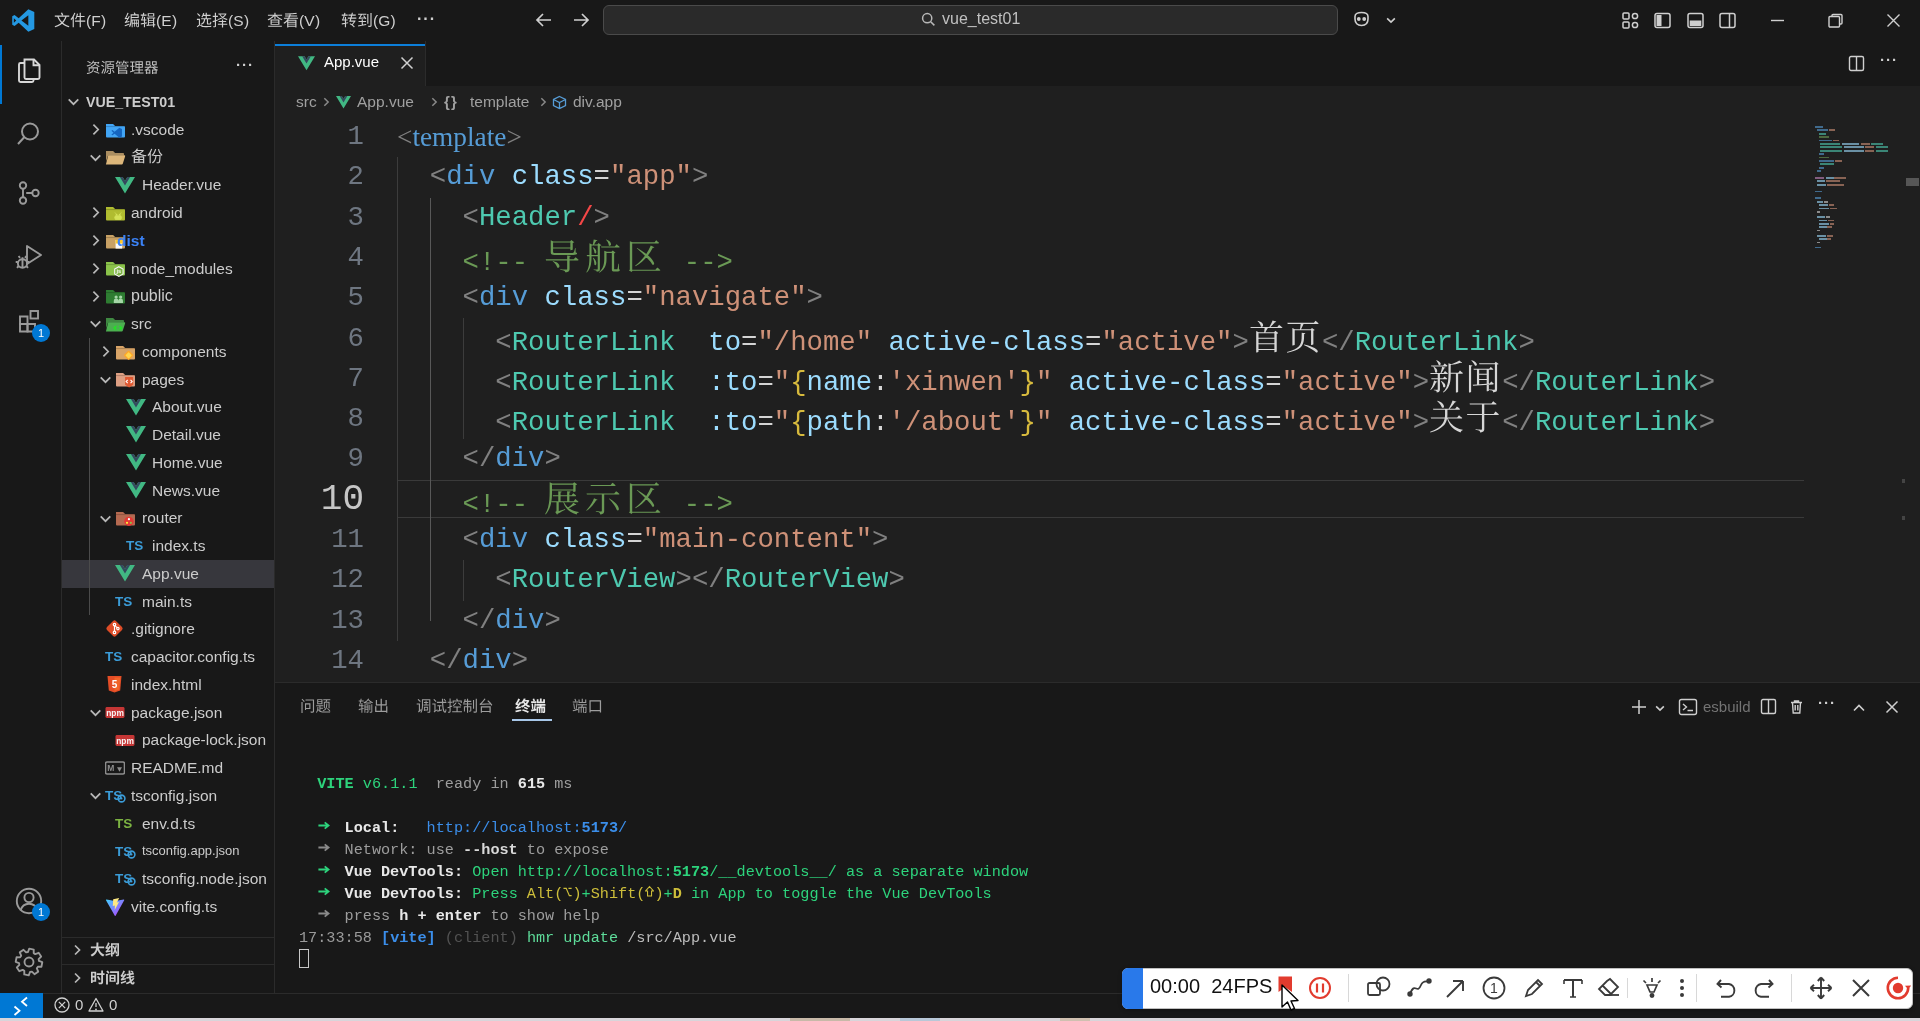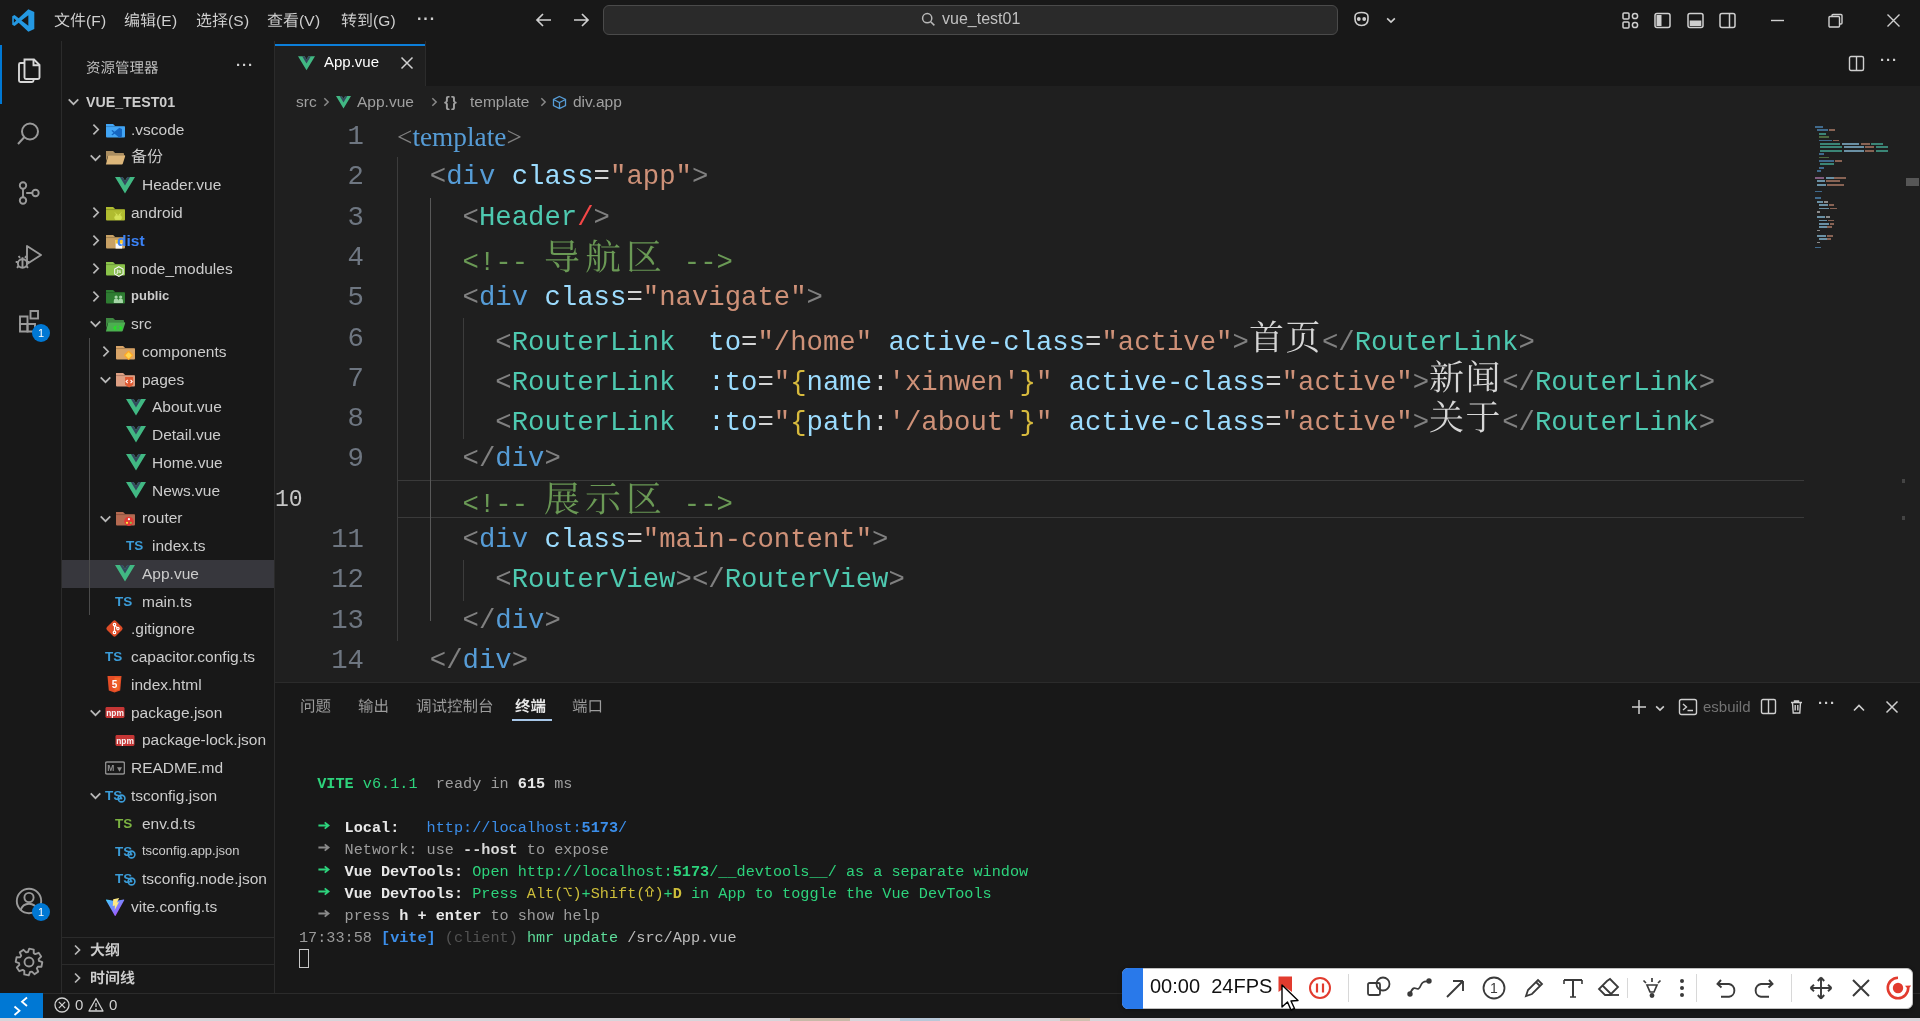--- a/index.html
+++ b/index.html
@@ -270,21 +270,21 @@
     </svg>
     <svg style="position:absolute;left:105px;top:287.225px" width="21" height="18" viewBox="0 0 20.8 17">
       <path fill="#2e7d32" d="M1 2.5 H8 L10 4.5 H19 A0.8 0.8 0 0 1 19.8 5.3 V15 A0.9 0.9 0 0 1 18.9 15.9 H1.9 A0.9 0.9 0 0 1 1 15 Z"></path>
       <path fill="#00000033" d="M1 4.6 H19.8 V5.6 H1 Z"></path>
       <g fill="#a5d6a7">
         <circle cx="11" cy="9.5" r="1.6"></circle>
         <circle cx="15.5" cy="9.5" r="1.6"></circle>
         <path d="M8.7 15.5 V13.3 A2.3 2.3 0 0 1 13.3 13.3 V15.5 Z M13.2 15.5 V13.3 A2.3 2.3 0 0 1 17.8 13.3 V15.5 Z"></path>
       </g>
     </svg>
-    <div style="position:absolute;left:131px;top:285.2px;height:22px;line-height:22px;color:#cccccc;font-size:13px;font-weight:bold">public</div>
+    <div style="position:absolute;left:131px;top:285.2px;height:22px;line-height:22px;color:#cccccc;font-size:16px;font-weight:normal">public</div>
     <svg style="position:absolute;left:88px;top:316.475px" width="15" height="15" viewBox="0 0 15 15">
       <path fill="none" stroke="#b8b8b8" stroke-width="1.7" d="M2.6999999999999997,5.3999999999999995 L7.5,10.200000000000001 L12.299999999999999,5.3999999999999995"></path>
     </svg>
     <svg style="position:absolute;left:105px;top:314.975px" width="21" height="18" viewBox="0 0 20.8 17">
       <path fill="#4caf50" opacity="0.75" d="M1 2.5 H8 L10 4.5 H18 A0.8 0.8 0 0 1 18.8 5.3 V7 H3 L1 13 Z"></path>
       <path fill="#4caf50" d="M3.2 6.8 H19.2 A0.8 0.8 0 0 1 19.9 7.9 L17.6 15.2 A1 1 0 0 1 16.6 15.9 H0.9 Z"></path>
       <g stroke="#1de91f" stroke-width="1.3" fill="none">
         <path d="M11.2 10.5 L9 12.5 L11.2 14.5 M14.3 10.5 L16.5 12.5 L14.3 14.5"></path>
       </g>
     </svg>
@@ -528,21 +528,21 @@
         <use href="#gs65b0" transform="translate(0,880) scale(1,-1)"></use>
         <use href="#gs95fb" transform="translate(1042,880) scale(1,-1)"></use>
       </svg><span style="color:#808080">&lt;/</span><span style="color:#4ec9b0">RouterLink</span><span style="color:#808080">&gt;</span></div>
     <div style="position:absolute;left:275px;top:399.1px;width:89px;height:40.3px;line-height:40.3px;text-align:right;color:#6e7681;font-family:'Liberation Mono',monospace;font-size:27.3px">8</div>
     <div style="position:absolute;left:397px;top:399.1px;height:40.3px;line-height:40.3px;white-space:pre;font-family:'Liberation Mono',monospace;font-size:27.3px;letter-spacing:0px"><span style="color:#d4d4d4">&nbsp;&nbsp;&nbsp;&nbsp;&nbsp;&nbsp;</span><span style="color:#808080">&lt;</span><span style="color:#4ec9b0">RouterLink</span><span style="color:#d4d4d4">&nbsp;&nbsp;</span><span style="color:#9cdcfe">:to</span><span style="color:#d4d4d4">=</span><span style="color:#ce9178">"</span><span style="color:#d7ba3d">{</span><span style="color:#9cdcfe">path</span><span style="color:#d4d4d4">:</span><span style="color:#ce9178">'/about'</span><span style="color:#d7ba3d">}</span><span style="color:#ce9178">"</span><span style="color:#d4d4d4">&nbsp;</span><span style="color:#9cdcfe">active-class</span><span style="color:#d4d4d4">=</span><span style="color:#ce9178">"active"</span><span style="color:#808080">&gt;</span><svg width="73.0" height="35" viewBox="0 0 2085 1000" style="vertical-align:-4.20px;fill:#d6d6d6">
         <use href="#gs5173" transform="translate(0,880) scale(1,-1)"></use>
         <use href="#gs4e8e" transform="translate(1042,880) scale(1,-1)"></use>
       </svg><span style="color:#808080">&lt;/</span><span style="color:#4ec9b0">RouterLink</span><span style="color:#808080">&gt;</span></div>
     <div style="position:absolute;left:275px;top:439.4px;width:89px;height:40.3px;line-height:40.3px;text-align:right;color:#6e7681;font-family:'Liberation Mono',monospace;font-size:27.3px">9</div>
     <div style="position:absolute;left:397px;top:439.4px;height:40.3px;line-height:40.3px;white-space:pre;font-family:'Liberation Mono',monospace;font-size:27.3px;letter-spacing:0px"><span style="color:#d4d4d4">&nbsp;&nbsp;&nbsp;&nbsp;</span><span style="color:#808080">&lt;/</span><span style="color:#569cd6">div</span><span style="color:#808080">&gt;</span></div>
-    <div style="position:absolute;left:275px;top:479.7px;width:89px;height:40.3px;line-height:40.3px;color:#c6c6c6;font-family:'Liberation Mono',monospace;font-size:23px">10</div>
+    <div style="position:absolute;left:275px;top:479.7px;width:89px;height:40.3px;line-height:40.3px;text-align:right;color:#c6c6c6;font-family:'Liberation Mono',monospace;font-size:36px">10</div>
     <div style="position:absolute;left:397px;top:479.7px;height:40.3px;line-height:40.3px;white-space:pre;font-family:'Liberation Mono',monospace;font-size:27.3px;letter-spacing:0px"><span style="color:#d4d4d4">&nbsp;&nbsp;&nbsp;&nbsp;</span><span style="color:#6a9955">&lt;!--&nbsp;</span><svg width="123.0" height="36" viewBox="0 0 3416 1000" style="vertical-align:-4.32px;fill:#6a9955">
         <use href="#gs5c55" transform="translate(0,880) scale(1,-1)"></use>
         <use href="#gs793a" transform="translate(1138,880) scale(1,-1)"></use>
         <use href="#gs533a" transform="translate(2277,880) scale(1,-1)"></use>
       </svg><span style="color:#6a9955">&nbsp;--&gt;</span></div>
     <div style="position:absolute;left:275px;top:520.0px;width:89px;height:40.3px;line-height:40.3px;text-align:right;color:#6e7681;font-family:'Liberation Mono',monospace;font-size:27.3px">11</div>
     <div style="position:absolute;left:397px;top:520.0px;height:40.3px;line-height:40.3px;white-space:pre;font-family:'Liberation Mono',monospace;font-size:27.3px;letter-spacing:0px"><span style="color:#d4d4d4">&nbsp;&nbsp;&nbsp;&nbsp;</span><span style="color:#808080">&lt;</span><span style="color:#569cd6">div</span><span style="color:#d4d4d4">&nbsp;</span><span style="color:#9cdcfe">class</span><span style="color:#d4d4d4">=</span><span style="color:#ce9178">"main-content"</span><span style="color:#808080">&gt;</span></div>
     <div style="position:absolute;left:275px;top:560.3px;width:89px;height:40.3px;line-height:40.3px;text-align:right;color:#6e7681;font-family:'Liberation Mono',monospace;font-size:27.3px">12</div>
     <div style="position:absolute;left:397px;top:560.3px;height:40.3px;line-height:40.3px;white-space:pre;font-family:'Liberation Mono',monospace;font-size:27.3px;letter-spacing:0px"><span style="color:#d4d4d4">&nbsp;&nbsp;&nbsp;&nbsp;&nbsp;&nbsp;</span><span style="color:#808080">&lt;</span><span style="color:#4ec9b0">RouterView</span><span style="color:#808080">&gt;</span><span style="color:#808080">&lt;/</span><span style="color:#4ec9b0">RouterView</span><span style="color:#808080">&gt;</span></div>
     <div style="position:absolute;left:275px;top:600.6px;width:89px;height:40.3px;line-height:40.3px;text-align:right;color:#6e7681;font-family:'Liberation Mono',monospace;font-size:27.3px">13</div>

